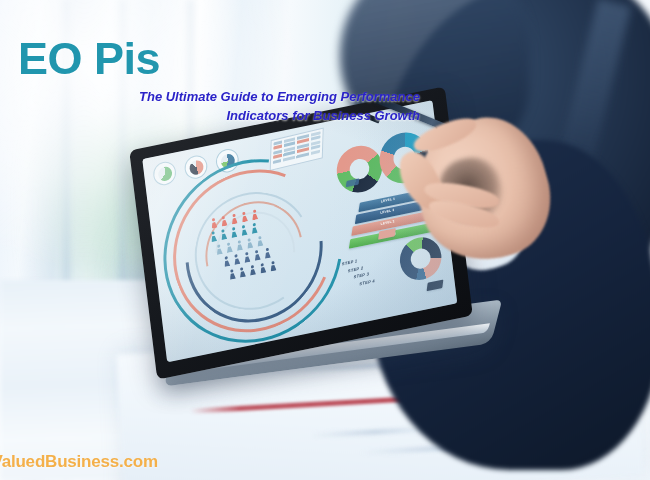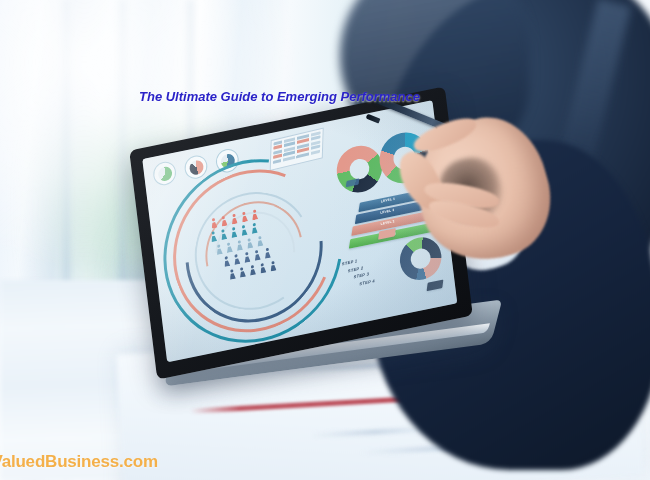--- a/index.html
+++ b/index.html
@@ -546,19 +546,21 @@
     <div class="pen"></div>
     <div class="pen-tip"></div>
     <div class="hand"></div>
     <div class="knuckle-shadow"></div>
     <div class="thumb"></div>
     <div class="finger f1"></div>
     <div class="finger f2"></div>
     <div class="finger f3"></div>
   </div>
 
+  <div class="headline">EO Pis</div>
 
   <div class="subtitle">
     <span class="ln1">The Ultimate Guide to Emerging Performance</span>
+    <span class="ln2">Indicators for Business Growth</span>
   </div>
 
   <div class="watermark">tValuedBusiness.com</div>
 </div>
 
 </body></html>

